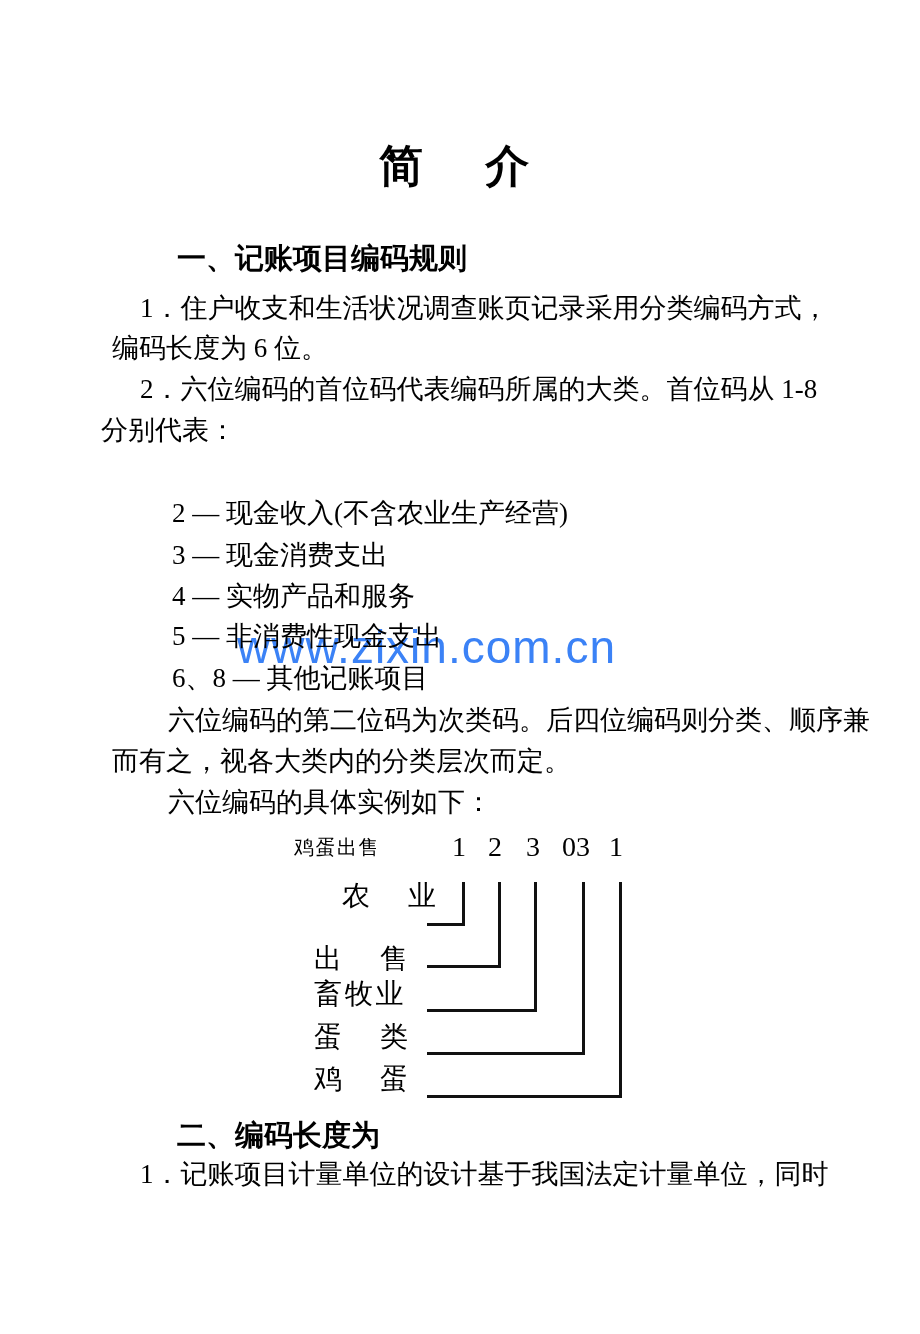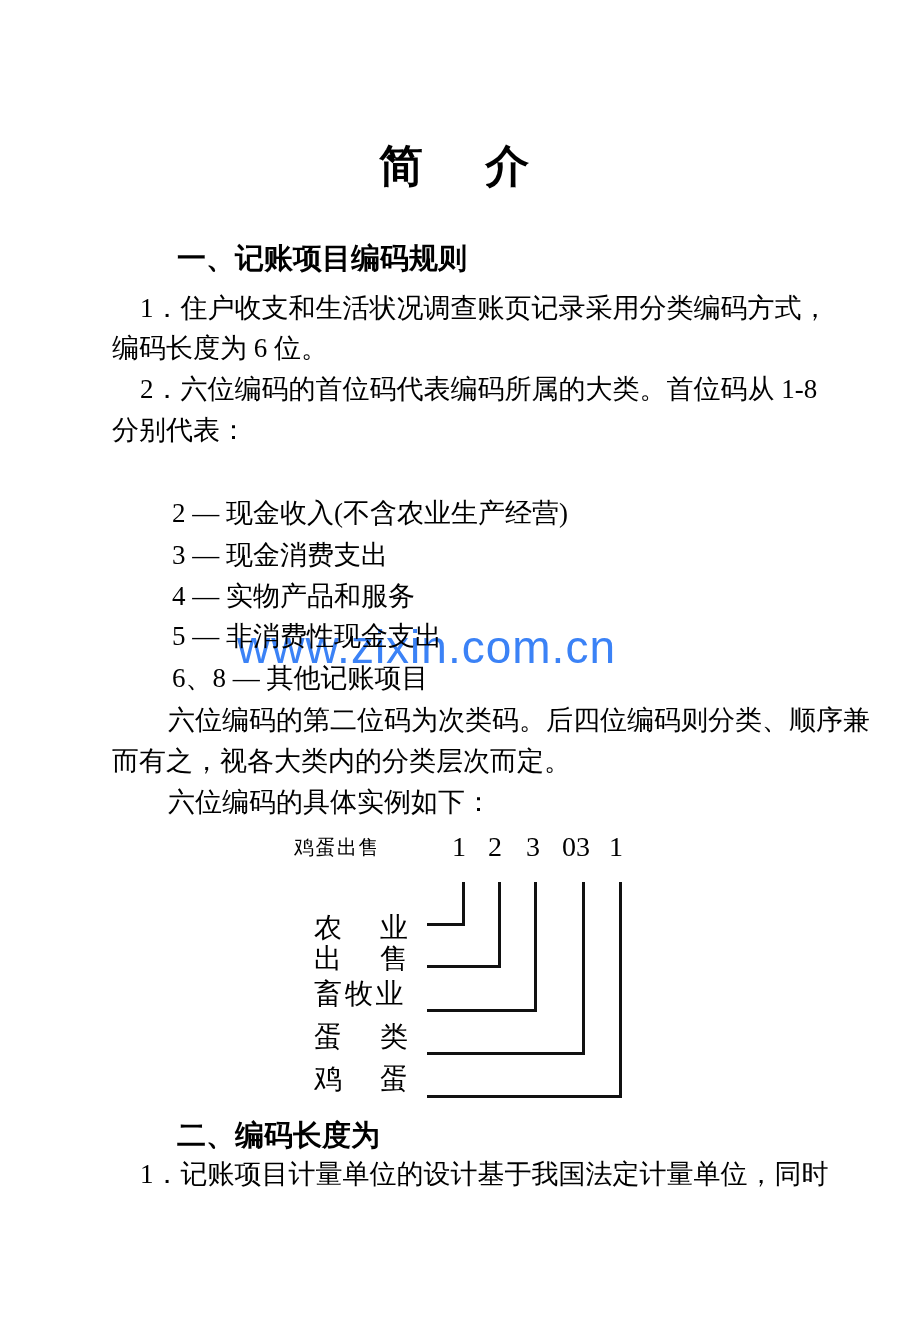--- a/index.html
+++ b/index.html
@@ -83,42 +83,42 @@
   <div class="watermark">www.zixin.com.cn</div>
 
   <div class="doc-title">简 介</div>
 
   <div class="heading" style="left:177px;top:241px;">一、记账项目编码规则</div>
 
   <div class="line" style="left:140px;top:292px;">1．住户收支和生活状况调查账页记录采用分类编码方式，</div>
   <div class="line" style="left:112px;top:332px;">编码长度为 6 位。</div>
 
   <div class="line" style="left:140px;top:373px;">2．六位编码的首位码代表编码所属的大类。首位码从 1-8</div>
-  <div class="line" style="left:112px;top:414px;">分别代表：</div>
+  <div class="line" style="left:101px;top:414px;">分别代表：</div>
 
   <div class="line" style="left:172px;top:497px;">2 — 现金收入(不含农业生产经营)</div>
   <div class="line" style="left:172px;top:539px;">3 — 现金消费支出</div>
   <div class="line" style="left:172px;top:580px;">4 — 实物产品和服务</div>
   <div class="line" style="left:172px;top:620px;">5 — 非消费性现金支出</div>
   <div class="line" style="left:172px;top:662px;">6、8 — 其他记账项目</div>
 
   <div class="line" style="left:168px;top:704px;">六位编码的第二位码为次类码。后四位编码则分类、顺序兼</div>
   <div class="line" style="left:168px;top:786px;">六位编码的具体实例如下：</div>
   <div class="line" style="left:112px;top:745px;">而有之，视各大类内的分类层次而定。</div>
 
   <div>
     <div class="dcode-label" style="left:294px;top:831px;">鸡蛋出售</div>
 
     <span class="ddigit" style="left:459px;top:831px;">1</span>
     <span class="ddigit" style="left:495px;top:831px;">2</span>
     <span class="ddigit" style="left:533px;top:831px;">3</span>
     <span class="ddigit" style="left:576px;top:831px;">03</span>
     <span class="ddigit" style="left:616px;top:831px;">1</span>
 
-    <div class="dlabel two" style="top:912px;">农业</div>
+    <div class="dlabel two" style="top:880px;margin-left:28px;">农业</div>
     <div class="dlabel two" style="top:943px;">出售</div>
     <div class="dlabel three" style="top:978px;">畜牧业</div>
     <div class="dlabel two" style="top:1021px;">蛋类</div>
     <div class="dlabel two" style="top:1063px;">鸡蛋</div>
 
     <div class="vline" style="left:462px;top:882px;height:44px;"></div>
     <div class="hline" style="left:427px;top:923px;width:38px;"></div>
 
     <div class="vline" style="left:498px;top:882px;height:86px;"></div>
     <div class="hline" style="left:427px;top:965px;width:74px;"></div>

